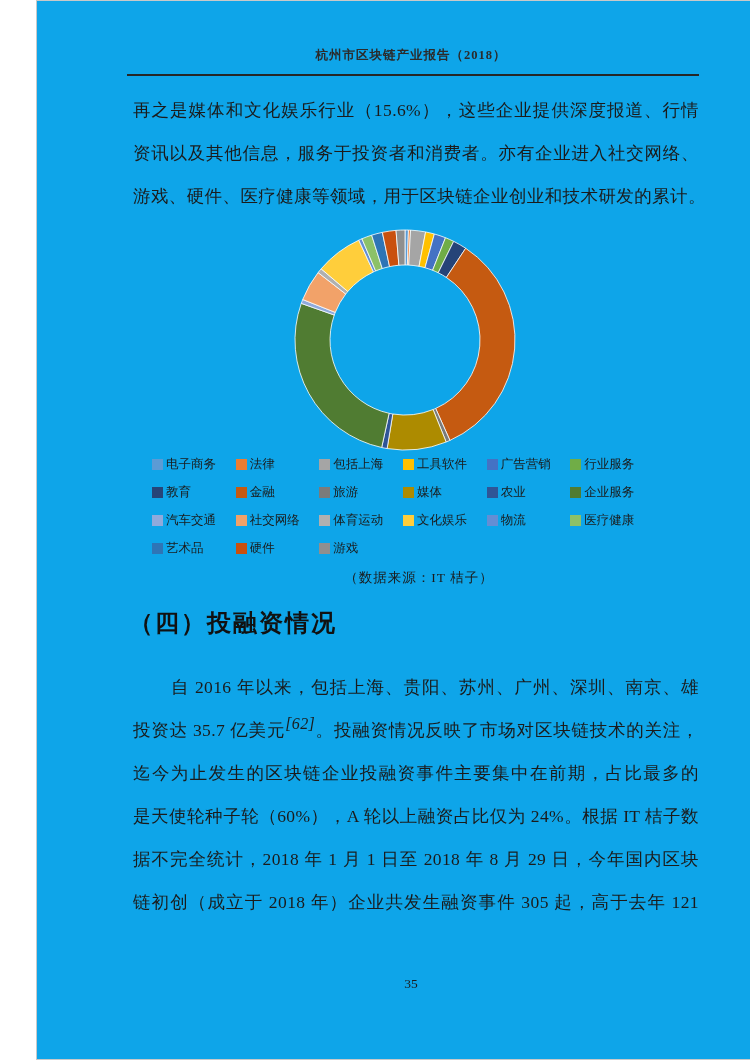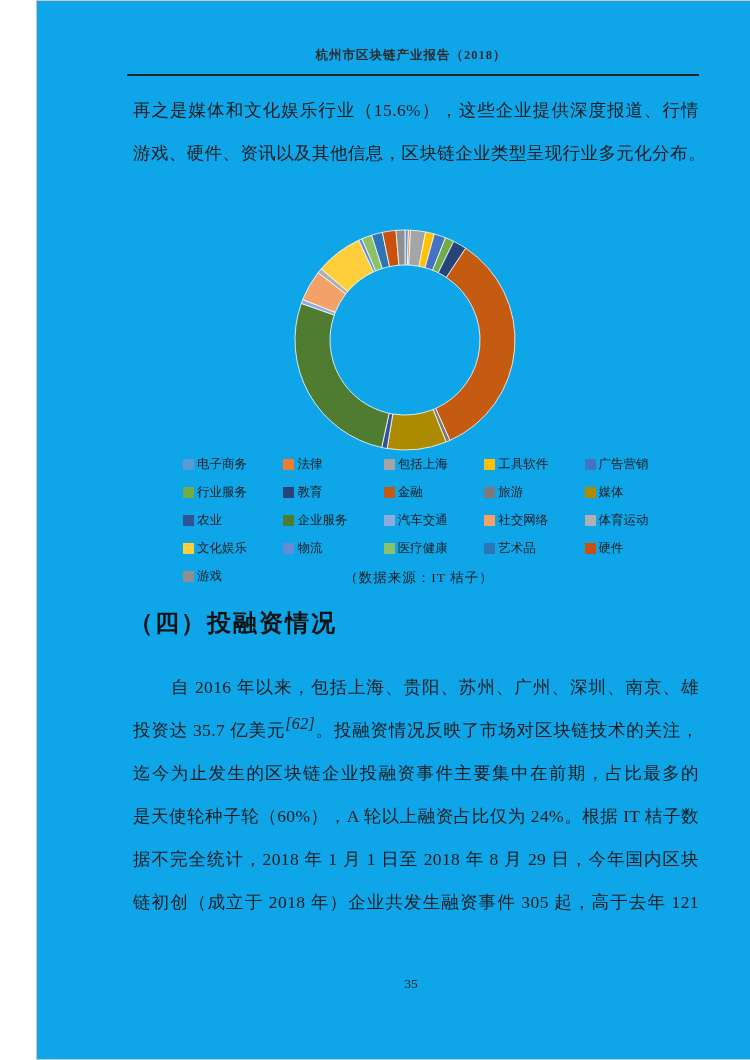--- a/index.html
+++ b/index.html
@@ -19,22 +19,22 @@
   .para{position:absolute;left:96px;width:566px;}
   .bodyline{
     height:43px;line-height:43px;font-size:17.5px;
     text-align:justify;text-align-last:justify;text-justify:inter-ideograph;
     white-space:nowrap;letter-spacing:0.4px;
   }
   .bodyline sup{font-size:16px;line-height:0;vertical-align:super;font-style:italic;}
   .bodyline.indent{text-indent:38px;}
   .donut-svg{position:absolute;left:238px;top:219px;}
   .legend{
-    position:absolute;left:146px;top:449px;width:502px;
-    display:grid;grid-template-columns:repeat(5,1fr);grid-auto-rows:28px;
+    position:absolute;left:115px;top:449px;width:502px;
+    display:grid;grid-template-columns:repeat(6,1fr);grid-auto-rows:28px;
     align-items:center;
   }
   .lg-item{display:flex;align-items:center;gap:3px;overflow:visible;white-space:nowrap;}
   .lg-sq{width:11px;height:11px;flex:none;}
   .lg-lb{font-size:12.5px;color:#1b1b1b;}
   .fig-caption{
     position:absolute;top:540px;left:0;width:100%;text-align:center;
     font-size:14.5px;color:#1b1b1b;letter-spacing:1px;
   }
   .fig-source{
@@ -54,21 +54,22 @@
 </head>
 <body>
 
 <div class="page">
 
   <div class="header-title">杭州市区块链产业报告（2018）</div>
   <div class="header-rule"></div>
 
   <div class="para" id="para1" style="top:88px">
       <div class="bodyline">再之是媒体和文化娱乐行业（15.6%），这些企业提供深度报道、行情</div>
-      <div class="bodyline">游戏、硬件、资讯以及其他信息，区块链企业类型呈现行业多元化分布。</div>
+      <div class="bodyline">资讯以及其他信息，服务于投资者和消费者。亦有企业进入社交网络、</div>
+      <div class="bodyline">游戏、硬件、医疗健康等领域，用于区块链企业创业和技术研发的累计。</div>
     </div>
 
   <svg class="donut-svg" id="donut" width="260" height="240" viewBox="0 0 260 240">
       <path d="M 130.00 10.00 A 110 110 0 0 1 133.46 10.05 L 132.36 45.04 A 75 75 0 0 0 130.00 45.00 Z" fill="#5B9BD5" stroke="#ffffff" stroke-width="0.8"></path>
       <path d="M 133.46 10.05 A 110 110 0 0 1 135.53 10.14 L 133.77 45.09 A 75 75 0 0 0 132.36 45.04 Z" fill="#ED7D31" stroke="#ffffff" stroke-width="0.8"></path>
       <path d="M 135.53 10.14 A 110 110 0 0 1 150.61 11.95 L 144.05 46.33 A 75 75 0 0 0 133.77 45.09 Z" fill="#A5A5A5" stroke="#ffffff" stroke-width="0.8"></path>
       <path d="M 150.61 11.95 A 110 110 0 0 1 159.36 13.99 L 150.02 47.72 A 75 75 0 0 0 144.05 46.33 Z" fill="#FFC000" stroke="#ffffff" stroke-width="0.8"></path>
       <path d="M 159.36 13.99 A 110 110 0 0 1 170.49 17.72 L 157.61 50.27 A 75 75 0 0 0 150.02 47.72 Z" fill="#4472C4" stroke="#ffffff" stroke-width="0.8"></path>
       <path d="M 170.49 17.72 A 110 110 0 0 1 178.70 21.37 L 163.21 52.75 A 75 75 0 0 0 157.61 50.27 Z" fill="#70AD47" stroke="#ffffff" stroke-width="0.8"></path>
       <path d="M 178.70 21.37 A 110 110 0 0 1 190.68 28.25 L 171.37 57.44 A 75 75 0 0 0 163.21 52.75 Z" fill="#264478" stroke="#ffffff" stroke-width="0.8"></path>

